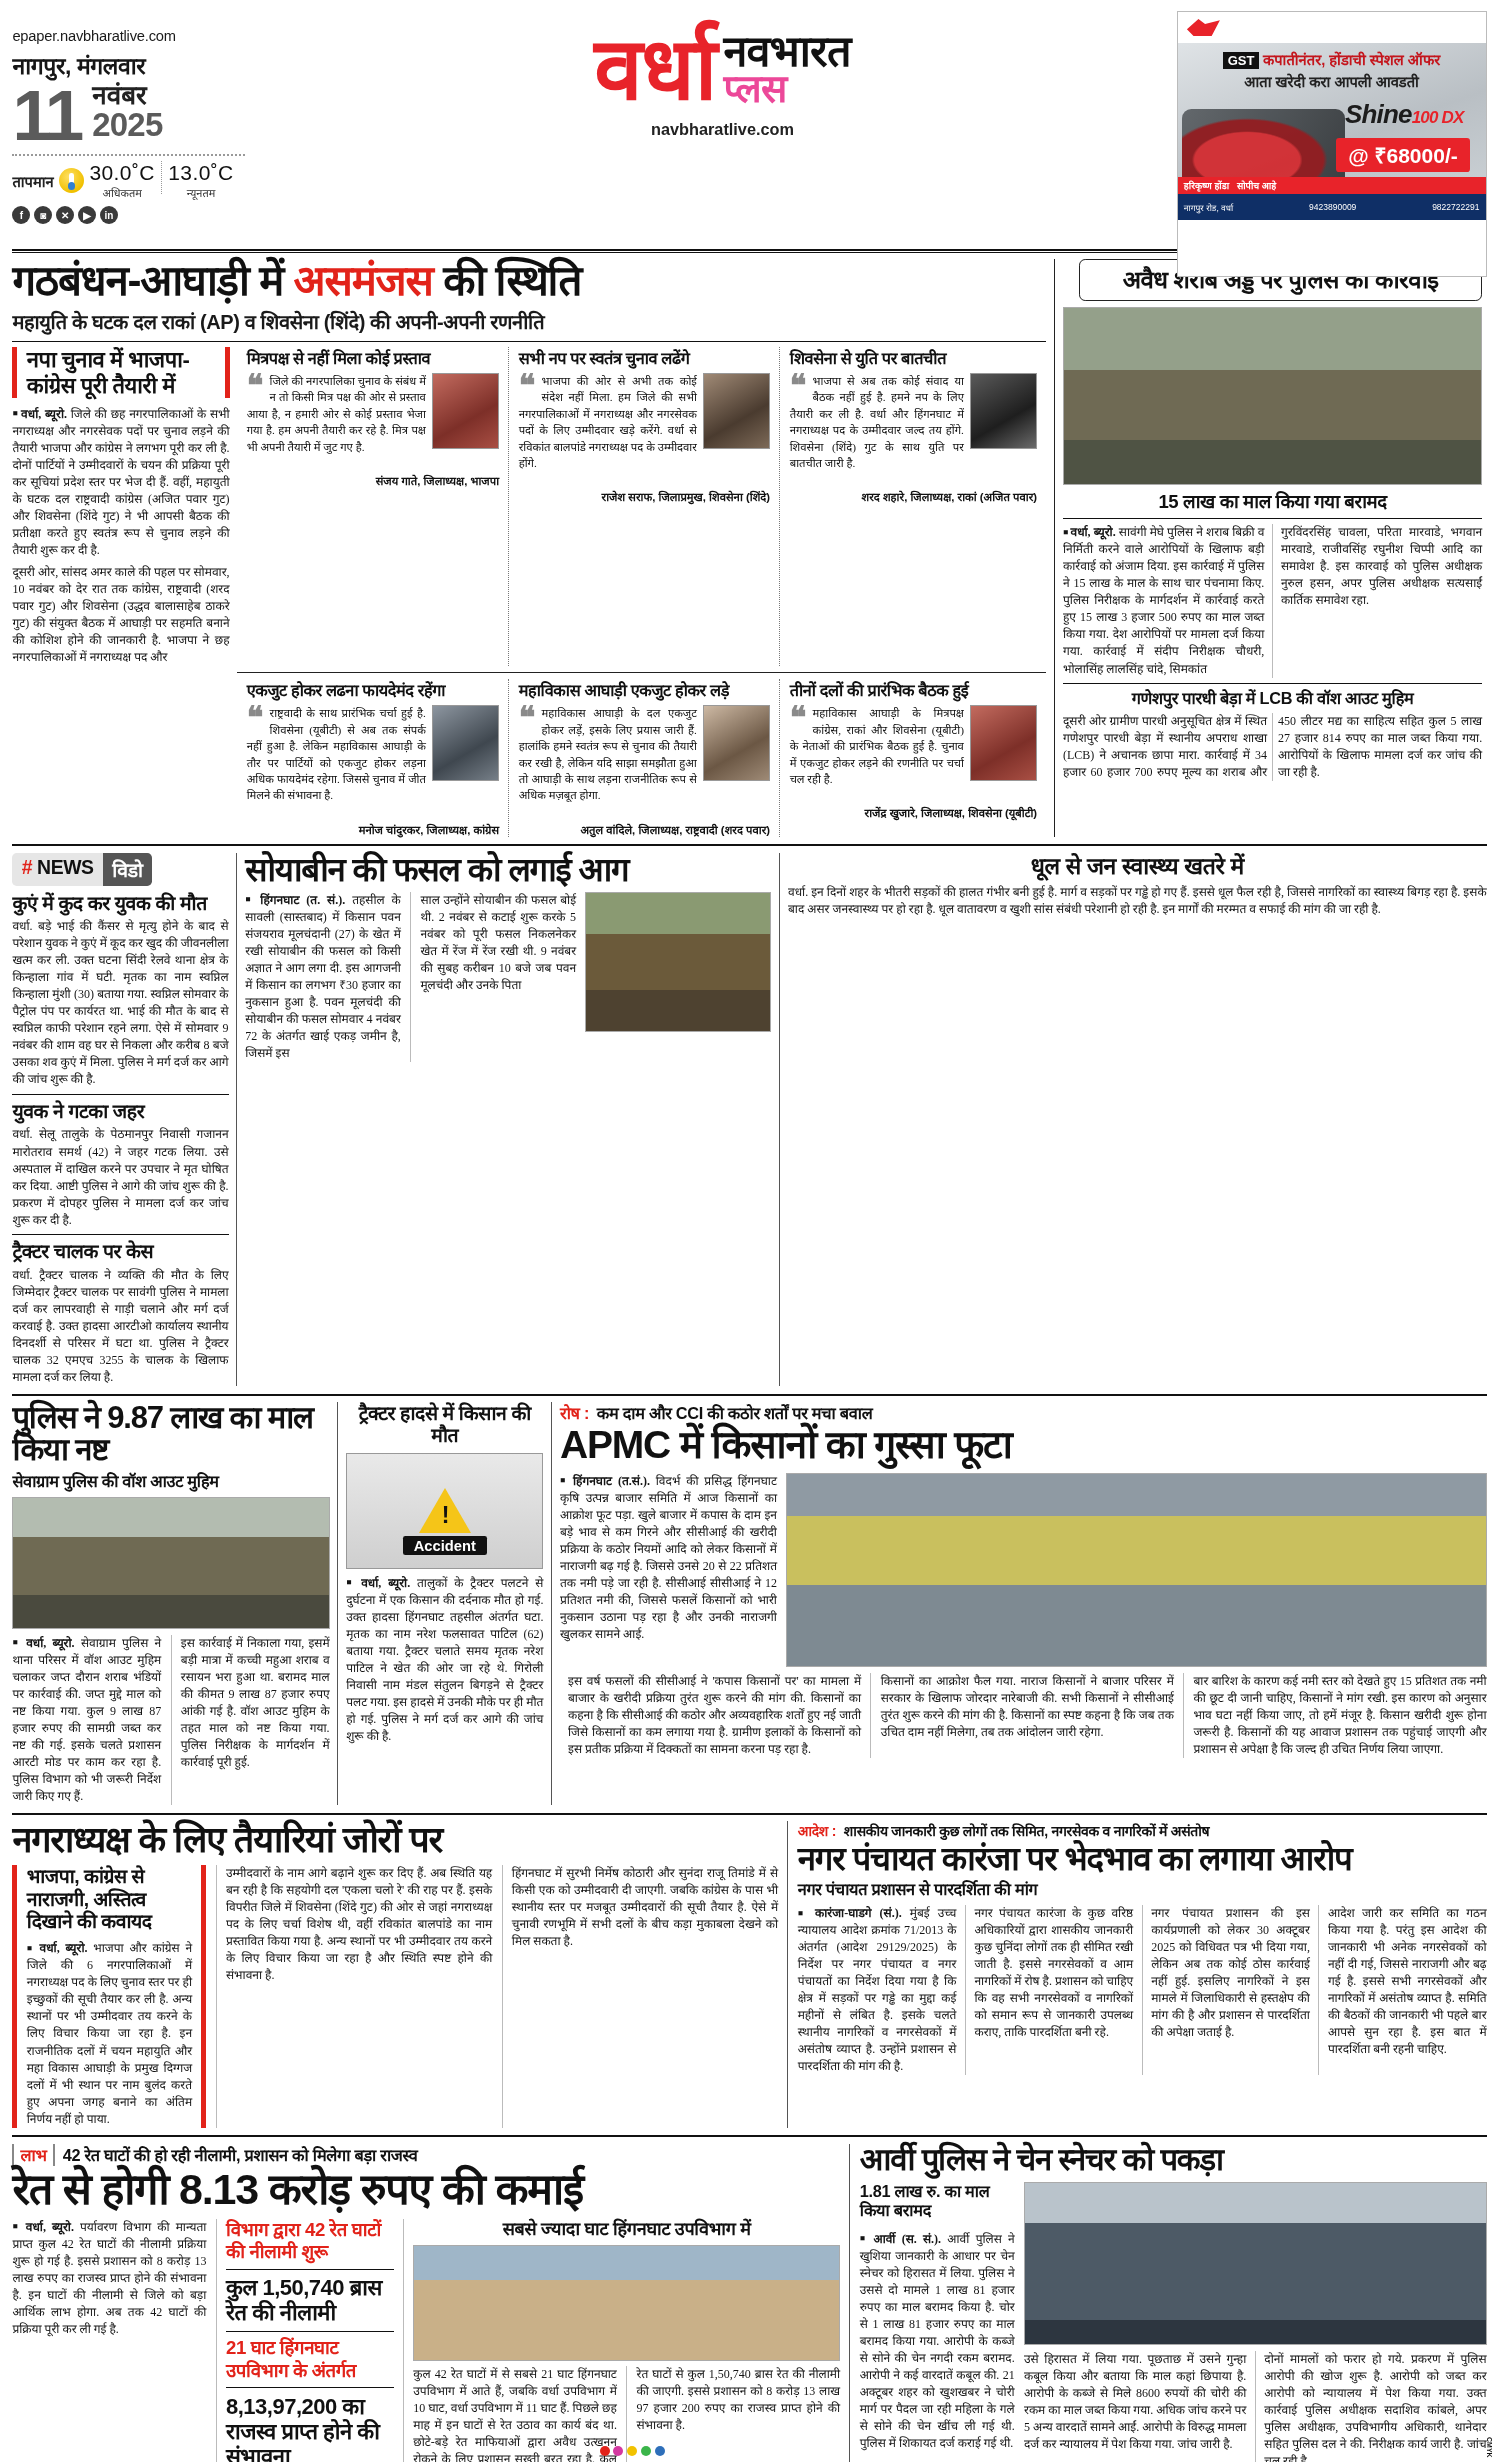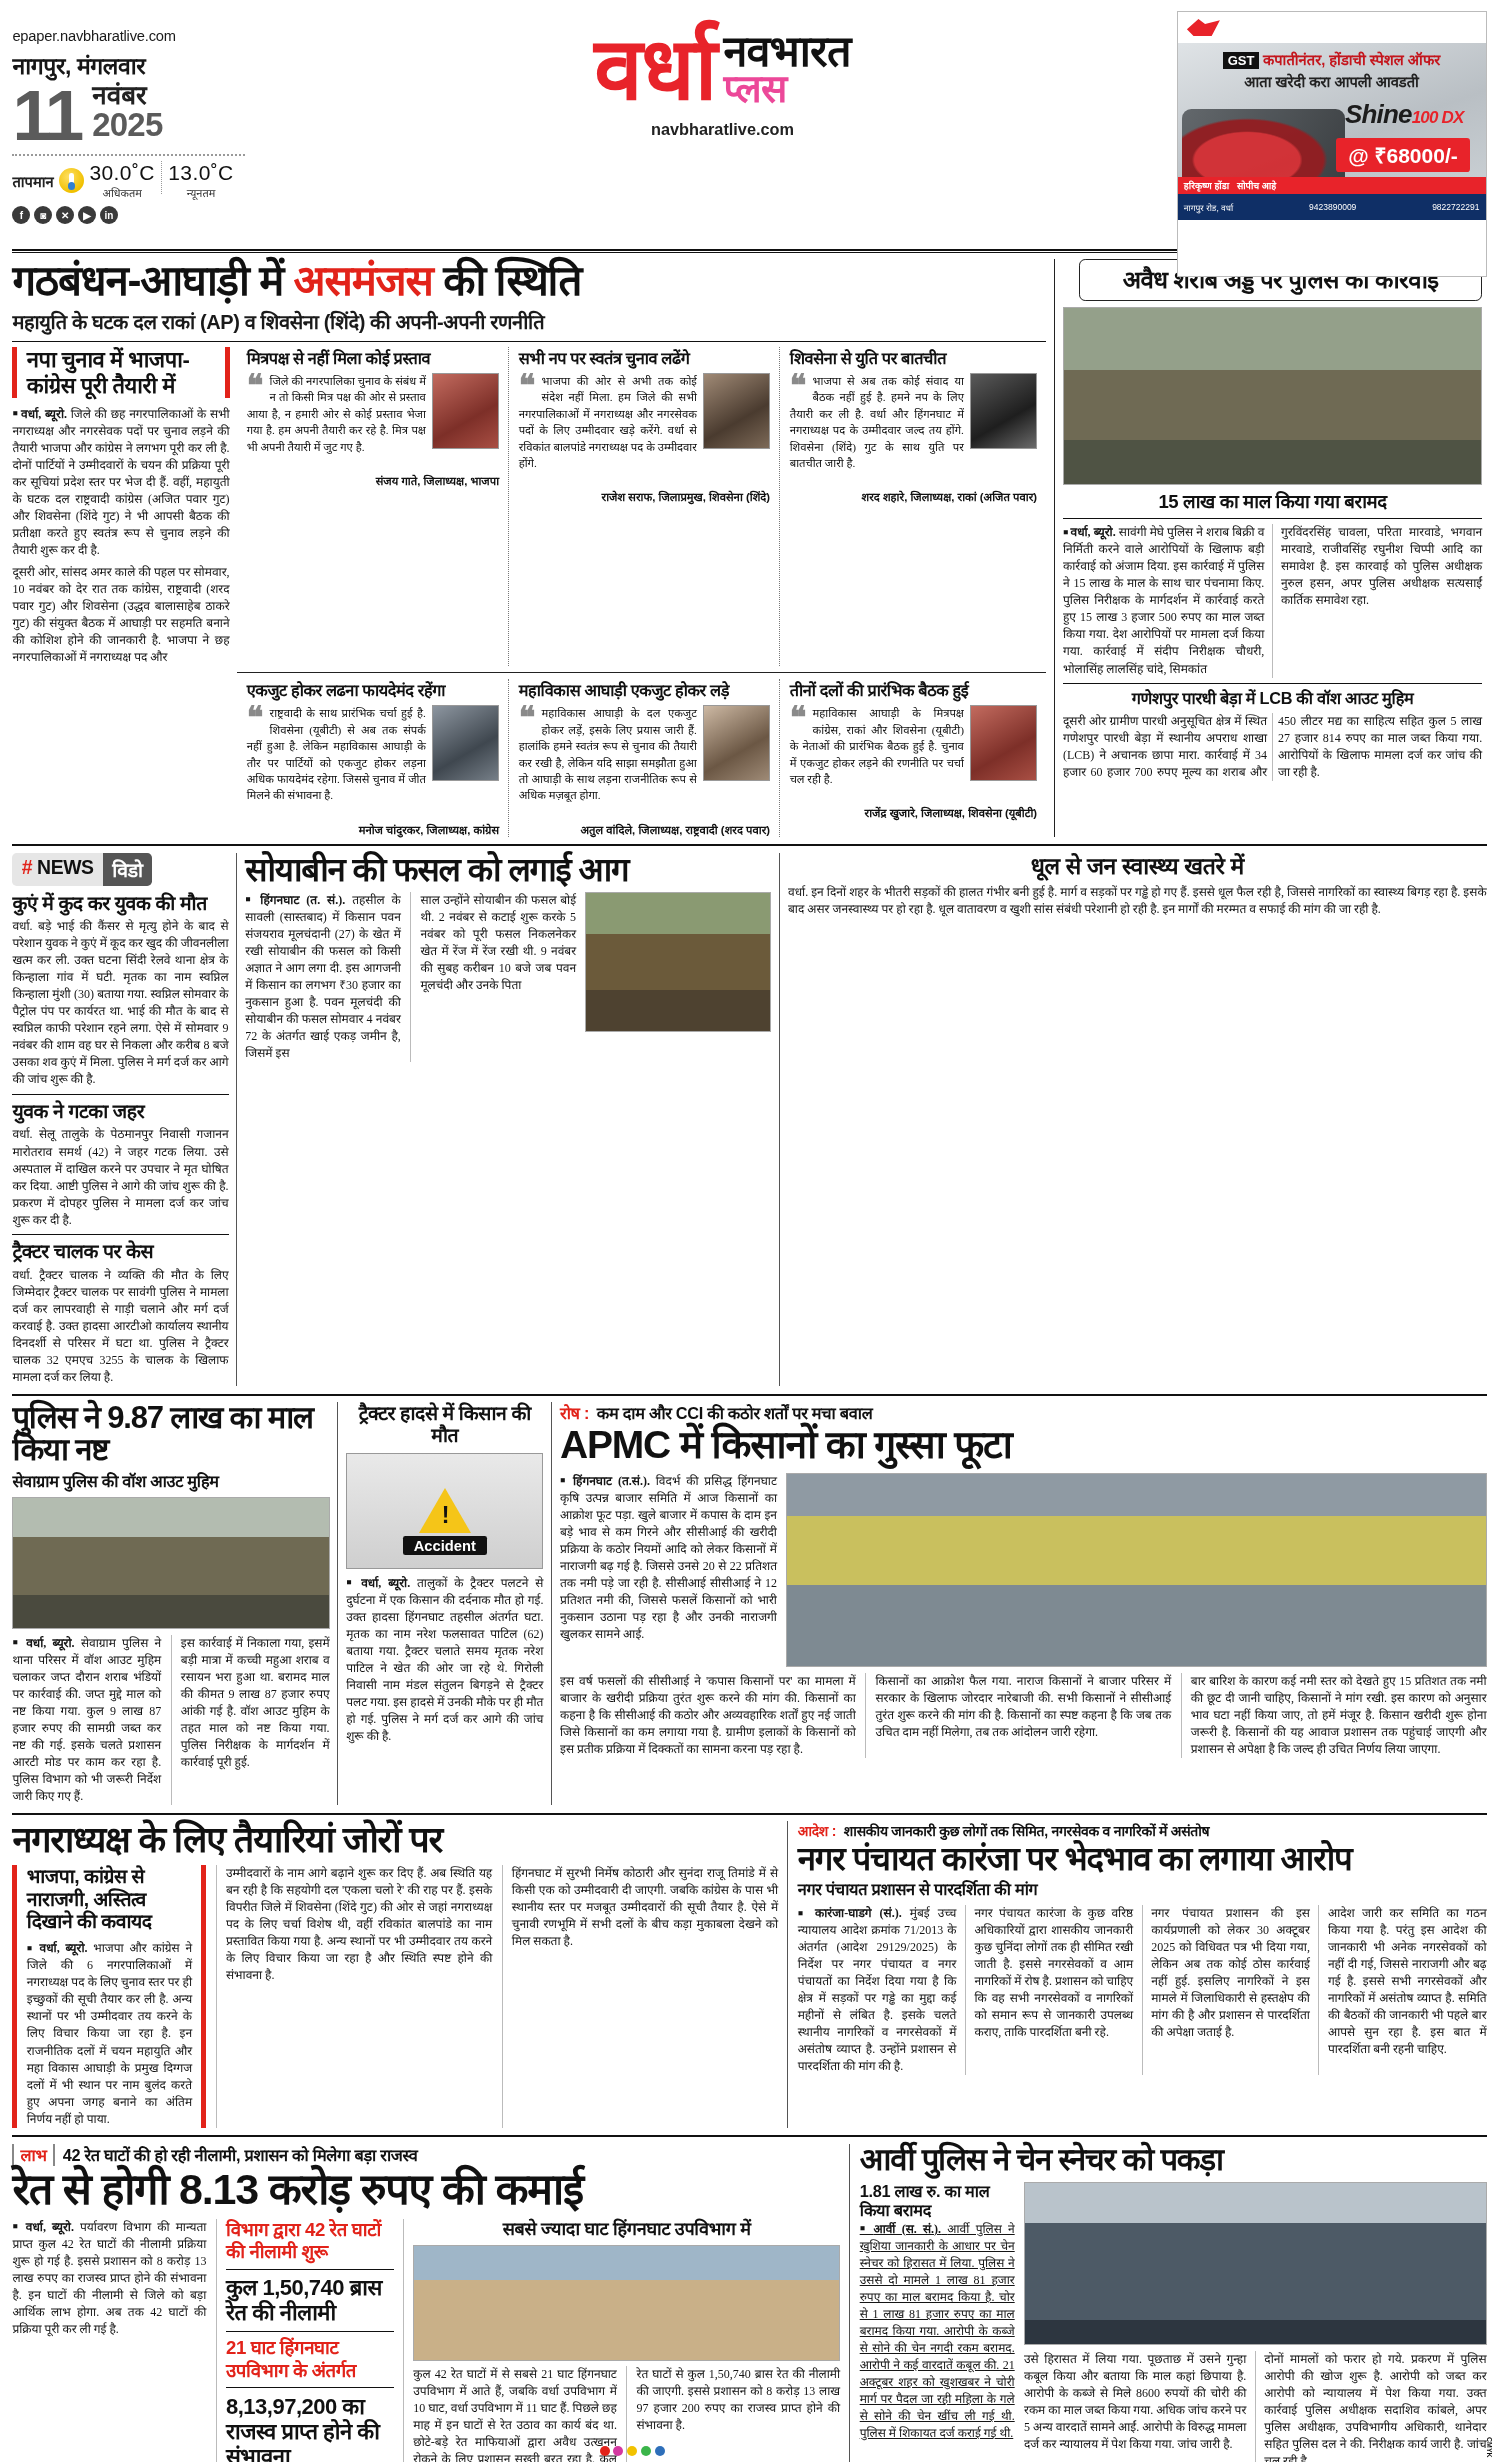--- a/index.html
+++ b/index.html
@@ -415,21 +415,21 @@
         <div style="width:217px;">
           <div class="body-txt">
             <span class="sq"><b>हिंगनघाट (त.सं.).</b></span>
             <span>विदर्भ की प्रसिद्ध हिंगनघाट कृषि उत्पन्न बाजार समिति में आज किसानों का आक्रोश फूट पड़ा. खुले बाजार में कपास के दाम इन बड़े भाव से कम गिरने और सीसीआई की खरीदी प्रक्रिया के कठोर नियमों आदि को लेकर किसानों में नाराजगी बढ़ गई है. जिससे उनसे 20 से 22 प्रतिशत तक नमी पड़े जा रही है. सीसीआई सीसीआई ने 12 प्रतिशत नमी की, जिससे फसलें किसानों को भारी नुकसान उठाना पड़ रहा है और उनकी नाराजगी खुलकर सामने आई.</span>
           </div>
         </div>
         <div style="flex:1;">
           <div class="photo marketphoto" style="height:194px;"></div>
         </div>
       </div>
-      <div style="display:flex;gap:9.3px;margin-top:6.2px;">
+      <div style="display:flex;gap:9.3px;margin-top:6.2px;margin-left:8px;">
         <div style="flex:1;border-right:0.8px solid #bbb;padding-right:9.3px;" class="body-txt">इस वर्ष फसलों की सीसीआई ने 'कपास किसानों पर' का मामला में बाजार के खरीदी प्रक्रिया तुरंत शुरू करने की मांग की. किसानों का कहना है कि सीसीआई की कठोर और अव्यवहारिक शर्तों हुए नई जाती जिसे किसानों का कम लगाया गया है. ग्रामीण इलाकों के किसानों को इस प्रतीक प्रक्रिया में दिक्कतों का सामना करना पड़ रहा है.</div>
         <div style="flex:1;border-right:0.8px solid #bbb;padding-right:9.3px;" class="body-txt">किसानों का आक्रोश फैल गया. नाराज किसानों ने बाजार परिसर में सरकार के खिलाफ जोरदार नारेबाजी की. सभी किसानों ने सीसीआई तुरंत शुरू करने की मांग की है. किसानों का स्पष्ट कहना है कि जब तक उचित दाम नहीं मिलेगा, तब तक आंदोलन जारी रहेगा.</div>
         <div style="flex:1;" class="body-txt">बार बारिश के कारण कई नमी स्तर को देखते हुए 15 प्रतिशत तक नमी की छूट दी जानी चाहिए, किसानों ने मांग रखी. इस कारण को अनुसार भाव घटा नहीं किया जाए, तो हमें मंजूर है. किसान खरीदी शुरू होना जरूरी है. किसानों की यह आवाज प्रशासन तक पहुंचाई जाएगी और प्रशासन से अपेक्षा है कि जल्द ही उचित निर्णय लिया जाएगा.</div>
       </div>
     </div>
   </div>
 
   <div class="hr-thick" style="margin:7.8px 0 6.2px;"></div>
 
   <div style="display:flex;gap:9.3px;">
@@ -501,21 +501,21 @@
           </div>
         </div>
       </div>
     </div>
 
     <div style="flex:1;">
       <div class="hugehead" style="font-size:31px;">आर्वी पुलिस ने चेन स्नेचर को पकड़ा</div>
       <div style="display:flex;gap:9.3px;margin-top:6.2px;">
         <div style="width:155px;">
           <div class="smallhead">1.81 लाख रु. का माल किया बरामद</div>
-          <div class="body-txt" style="margin-top:1px;text-decoration:underline;">
+          <div class="body-txt" style="margin-top:11px;">
             <span class="sq"><b>आर्वी (स. सं.).</b></span>
             <span>आर्वी पुलिस ने खुशिया जानकारी के आधार पर चेन स्नेचर को हिरासत में लिया. पुलिस ने उससे दो मामले 1 लाख 81 हजार रुपए का माल बरामद किया है. चोर से 1 लाख 81 हजार रुपए का माल बरामद किया गया. आरोपी के कब्जे से सोने की चेन नगदी रकम बरामद. आरोपी ने कई वारदातें कबूल की. 21 अक्टूबर शहर को खुशखबर ने चोरी मार्ग पर पैदल जा रही महिला के गले से सोने की चेन खींच ली गई थी. पुलिस में शिकायत दर्ज कराई गई थी.</span>
           </div>
         </div>
         <div style="flex:1;">
           <div class="photo policephoto" style="height:163px;"></div>
           <div style="display:flex;gap:8.5px;margin-top:5.4px;">
             <div style="flex:1;border-right:0.8px solid #bbb;padding-right:8.5px;" class="body-txt">उसे हिरासत में लिया गया. पूछताछ में उसने गुन्हा कबूल किया और बताया कि माल कहां छिपाया है. आरोपी के कब्जे से मिले 8600 रुपयों की चोरी की रकम का माल जब्त किया गया. अधिक जांच करने पर 5 अन्य वारदातें सामने आईं. आरोपी के विरुद्ध मामला दर्ज कर न्यायालय में पेश किया गया. जांच जारी है.</div>
             <div style="flex:1;" class="body-txt">दोनों मामलों को फरार हो गये. प्रकरण में पुलिस आरोपी की खोज शुरू है. आरोपी को जब्त कर आरोपी को न्यायालय में पेश किया गया. उक्त कार्रवाई पुलिस अधीक्षक सदाशिव कांबले, अपर पुलिस अधीक्षक, उपविभागीय अधिकारी, थानेदार सहित पुलिस दल ने की. निरीक्षक कार्य जारी है. जांच चल रही है.</div>
           </div>

